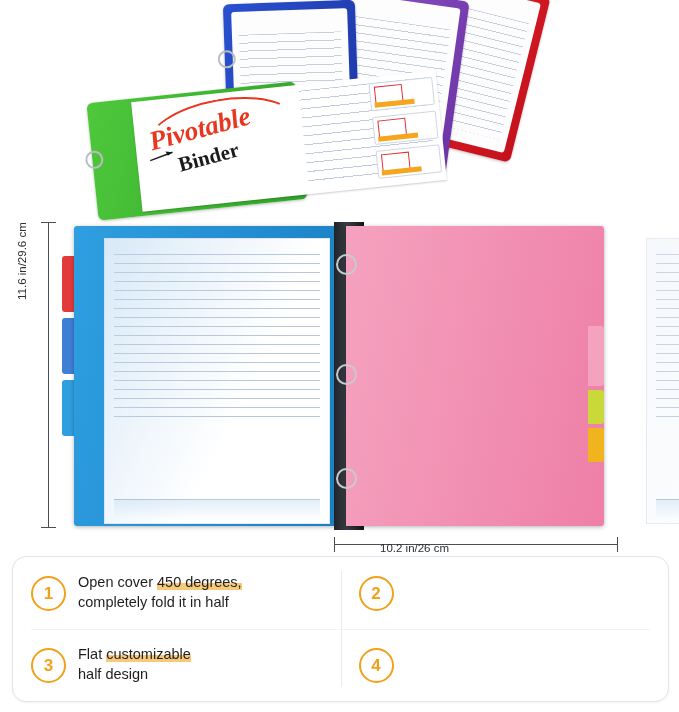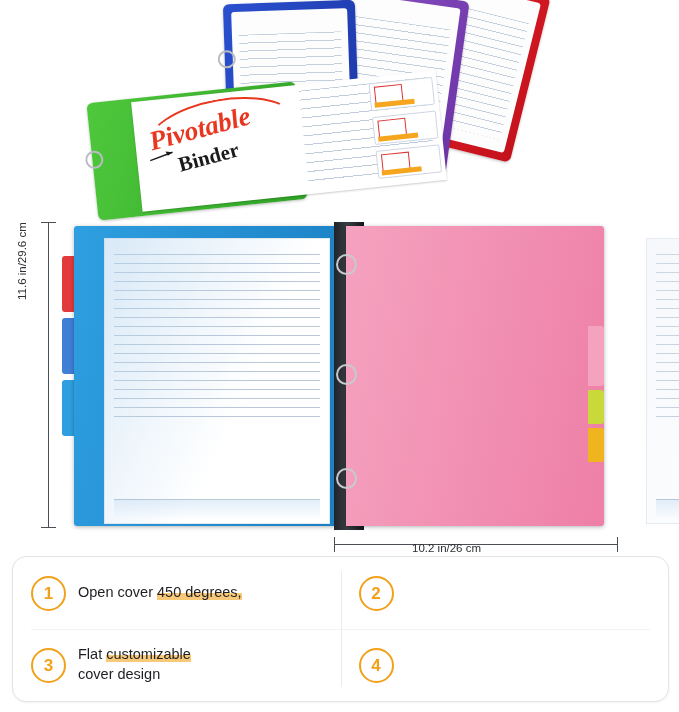--- a/index.html
+++ b/index.html
@@ -255,21 +255,21 @@
     font-size: 11.5px;
     color: #2c2f33;
     white-space: nowrap;
   }
   #dim-height-label {
     left: 16px; top: 300px;
     transform: rotate(-90deg);
     transform-origin: left top;
   }
   #dim-width-label {
-    left: 412px; top: 542px;
+    left: 380px; top: 542px;
   }
 
   
   #features {
     position: absolute;
     left: 12px; top: 556px;
     width: 655px; height: 144px;
     background: #ffffff;
     border: 1px solid #e2e4e7;
     border-radius: 14px;
@@ -429,32 +429,33 @@
 
   <div id="features">
     <div class="vdiv"></div>
     <div class="hdiv"></div>
     <div class="feat-grid">
 
       <div class="feat">
         <div class="num">1</div>
         <div class="txt">
           <span>Open cover </span><span class="hl">450 degrees,</span><br>
+          <span>completely fold it in half</span>
         </div>
       </div>
 
       <div class="feat">
         <div class="num">2</div>
       </div>
 
       <div class="feat">
         <div class="num">3</div>
         <div class="txt">
           <span>Flat </span><span class="hl">customizable</span><br>
-          <span>cover design</span>
+          <span>half design</span>
         </div>
       </div>
 
       <div class="feat">
         <div class="num">4</div>
       </div>
 
     </div>
   </div>
 

